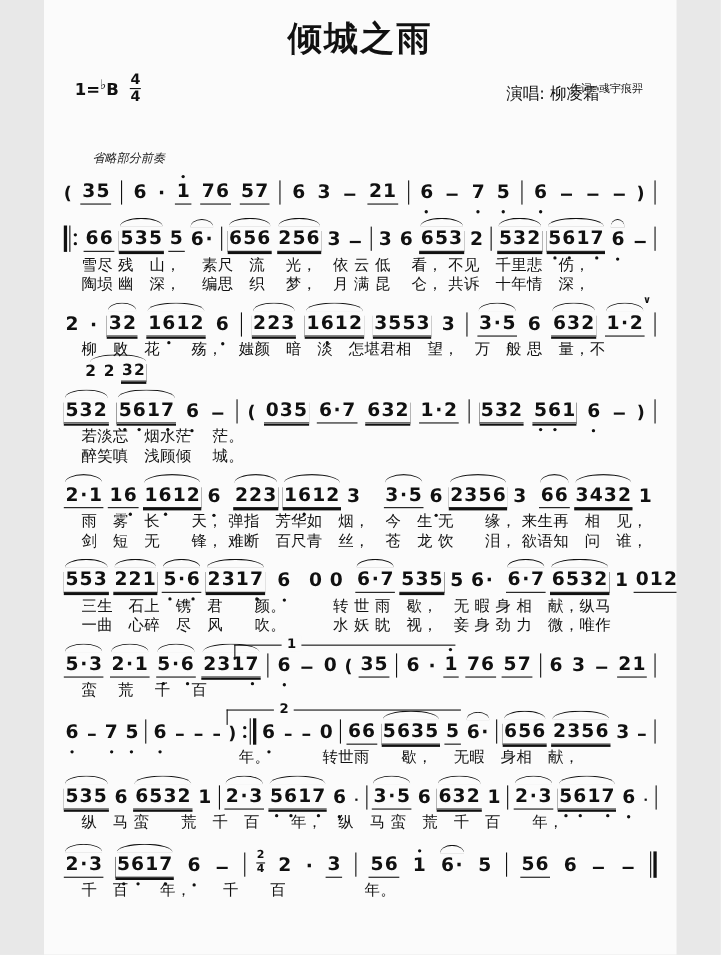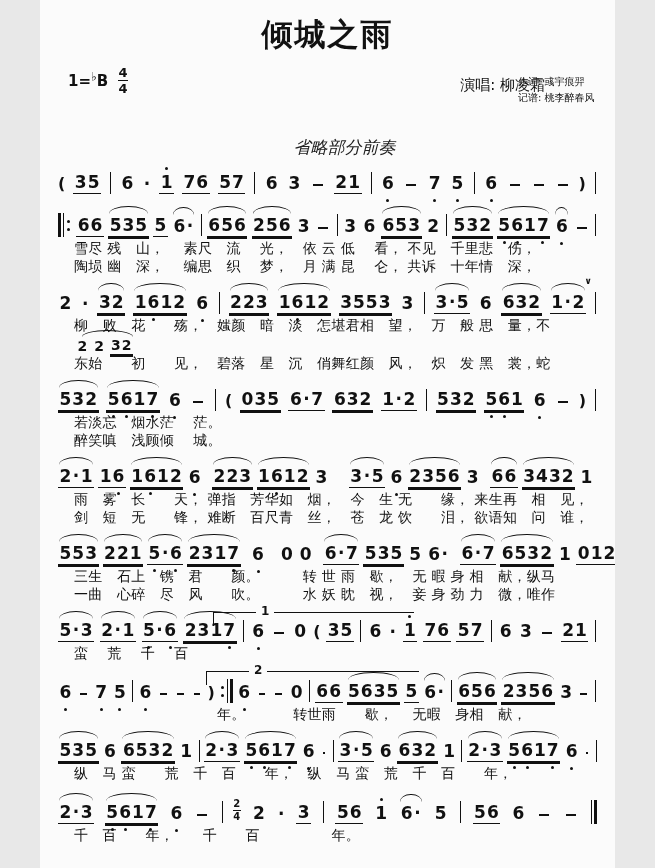--- a/index.html
+++ b/index.html
@@ -12,21 +12,21 @@
   .header{position:relative;height:120px;}
   .title{text-align:center;font-family:"DejaVu Serif","Liberation Serif",serif;
     font-weight:bold;font-size:31px;margin:8px 0 0 0;letter-spacing:2px;}
   .key-sig{position:absolute;left:18px;top:52px;font-size:15px;font-weight:bold;display:flex;align-items:center;}
   .key-sig .flat{font-size:12px;vertical-align:super;position:relative;top:-4px;}
   .timesig{display:inline-flex;flex-direction:column;align-items:center;margin-left:10px;line-height:1;}
   .timesig .tnum{font-size:13px;font-weight:bold;}
   .timesig .tline{width:10px;height:1px;background:#111;margin:1px 0;}
   .singer{position:absolute;left:0;right:60px;top:62px;text-align:right;font-size:15px;}
   .credits{position:absolute;left:468px;top:60px;font-size:10px;line-height:1.6;white-space:nowrap;}
-  .intro-note{margin:2px 0 0 34px;font-size:17px;font-style:italic;color:#222;text-align:center;}
+  .intro-note{margin:2px 0 0 34px;font-size:11px;font-style:italic;color:#222;}
   
   #score{margin-top:2px;}
   .system{position:relative;margin-bottom:5px;}
   .notes-line{display:flex;justify-content:space-between;align-items:flex-end;
     padding:11px 6px 3px 6px;font-weight:bold;font-size:17px;line-height:1.1;white-space:nowrap;}
   .grp{position:relative;display:inline-flex;align-items:flex-end;padding:0 1px 1px 1px;margin:0 2px;}
   .grp.u1{border-bottom:1px solid #111;}
   .grp.u2{border-bottom:1px solid #111;box-shadow:0 2px 0 0 #111;}
   .note{position:relative;display:inline-block;padding:0 0.5px;}
   .aug{display:inline-block;padding:0 1px;}
@@ -65,21 +65,20 @@
         <span>B</span>
       <span class="timesig">
         <span class="tnum">4</span>
         <span class="tline"></span>
         <span class="tnum">4</span>
       </span>
     </div>
     <div class="singer">演唱: 柳凌霜</div>
     <div class="credits">
       <div>作词: 彧宇痕羿</div>
-      <div>记谱: 桃李醉春风</div>
     </div>
   </div>
   <div class="intro-note">省略部分前奏</div>
   <div id="score">
       <div class="system">
         <div class="notes-line">
           <span class="grp paren">(</span>
           <span class="grp u1">
             <span class="note">3</span>
             <span class="note">5</span>
@@ -295,21 +294,20 @@
               <span class="note">2</span>
             </span>
             <span class="grp">
               <span class="note">2</span>
             </span>
             <span class="grp u2">
               <span class="note">3</span>
               <span class="note">2</span>
             </span>
           </div></div>
-        <div class="lyrics">东始　　初　　见，　碧落　星　沉　俏舞红颜　风，　炽　发 黑　裳，蛇</div>
       </div>
       <div class="system">
         <div class="notes-line">
           <span class="grp u2">
             <span class="note">5</span>
             <span class="note">3</span>
             <span class="note">2</span>
             <i class="slur"></i>
           </span>
           <span class="grp u2">

